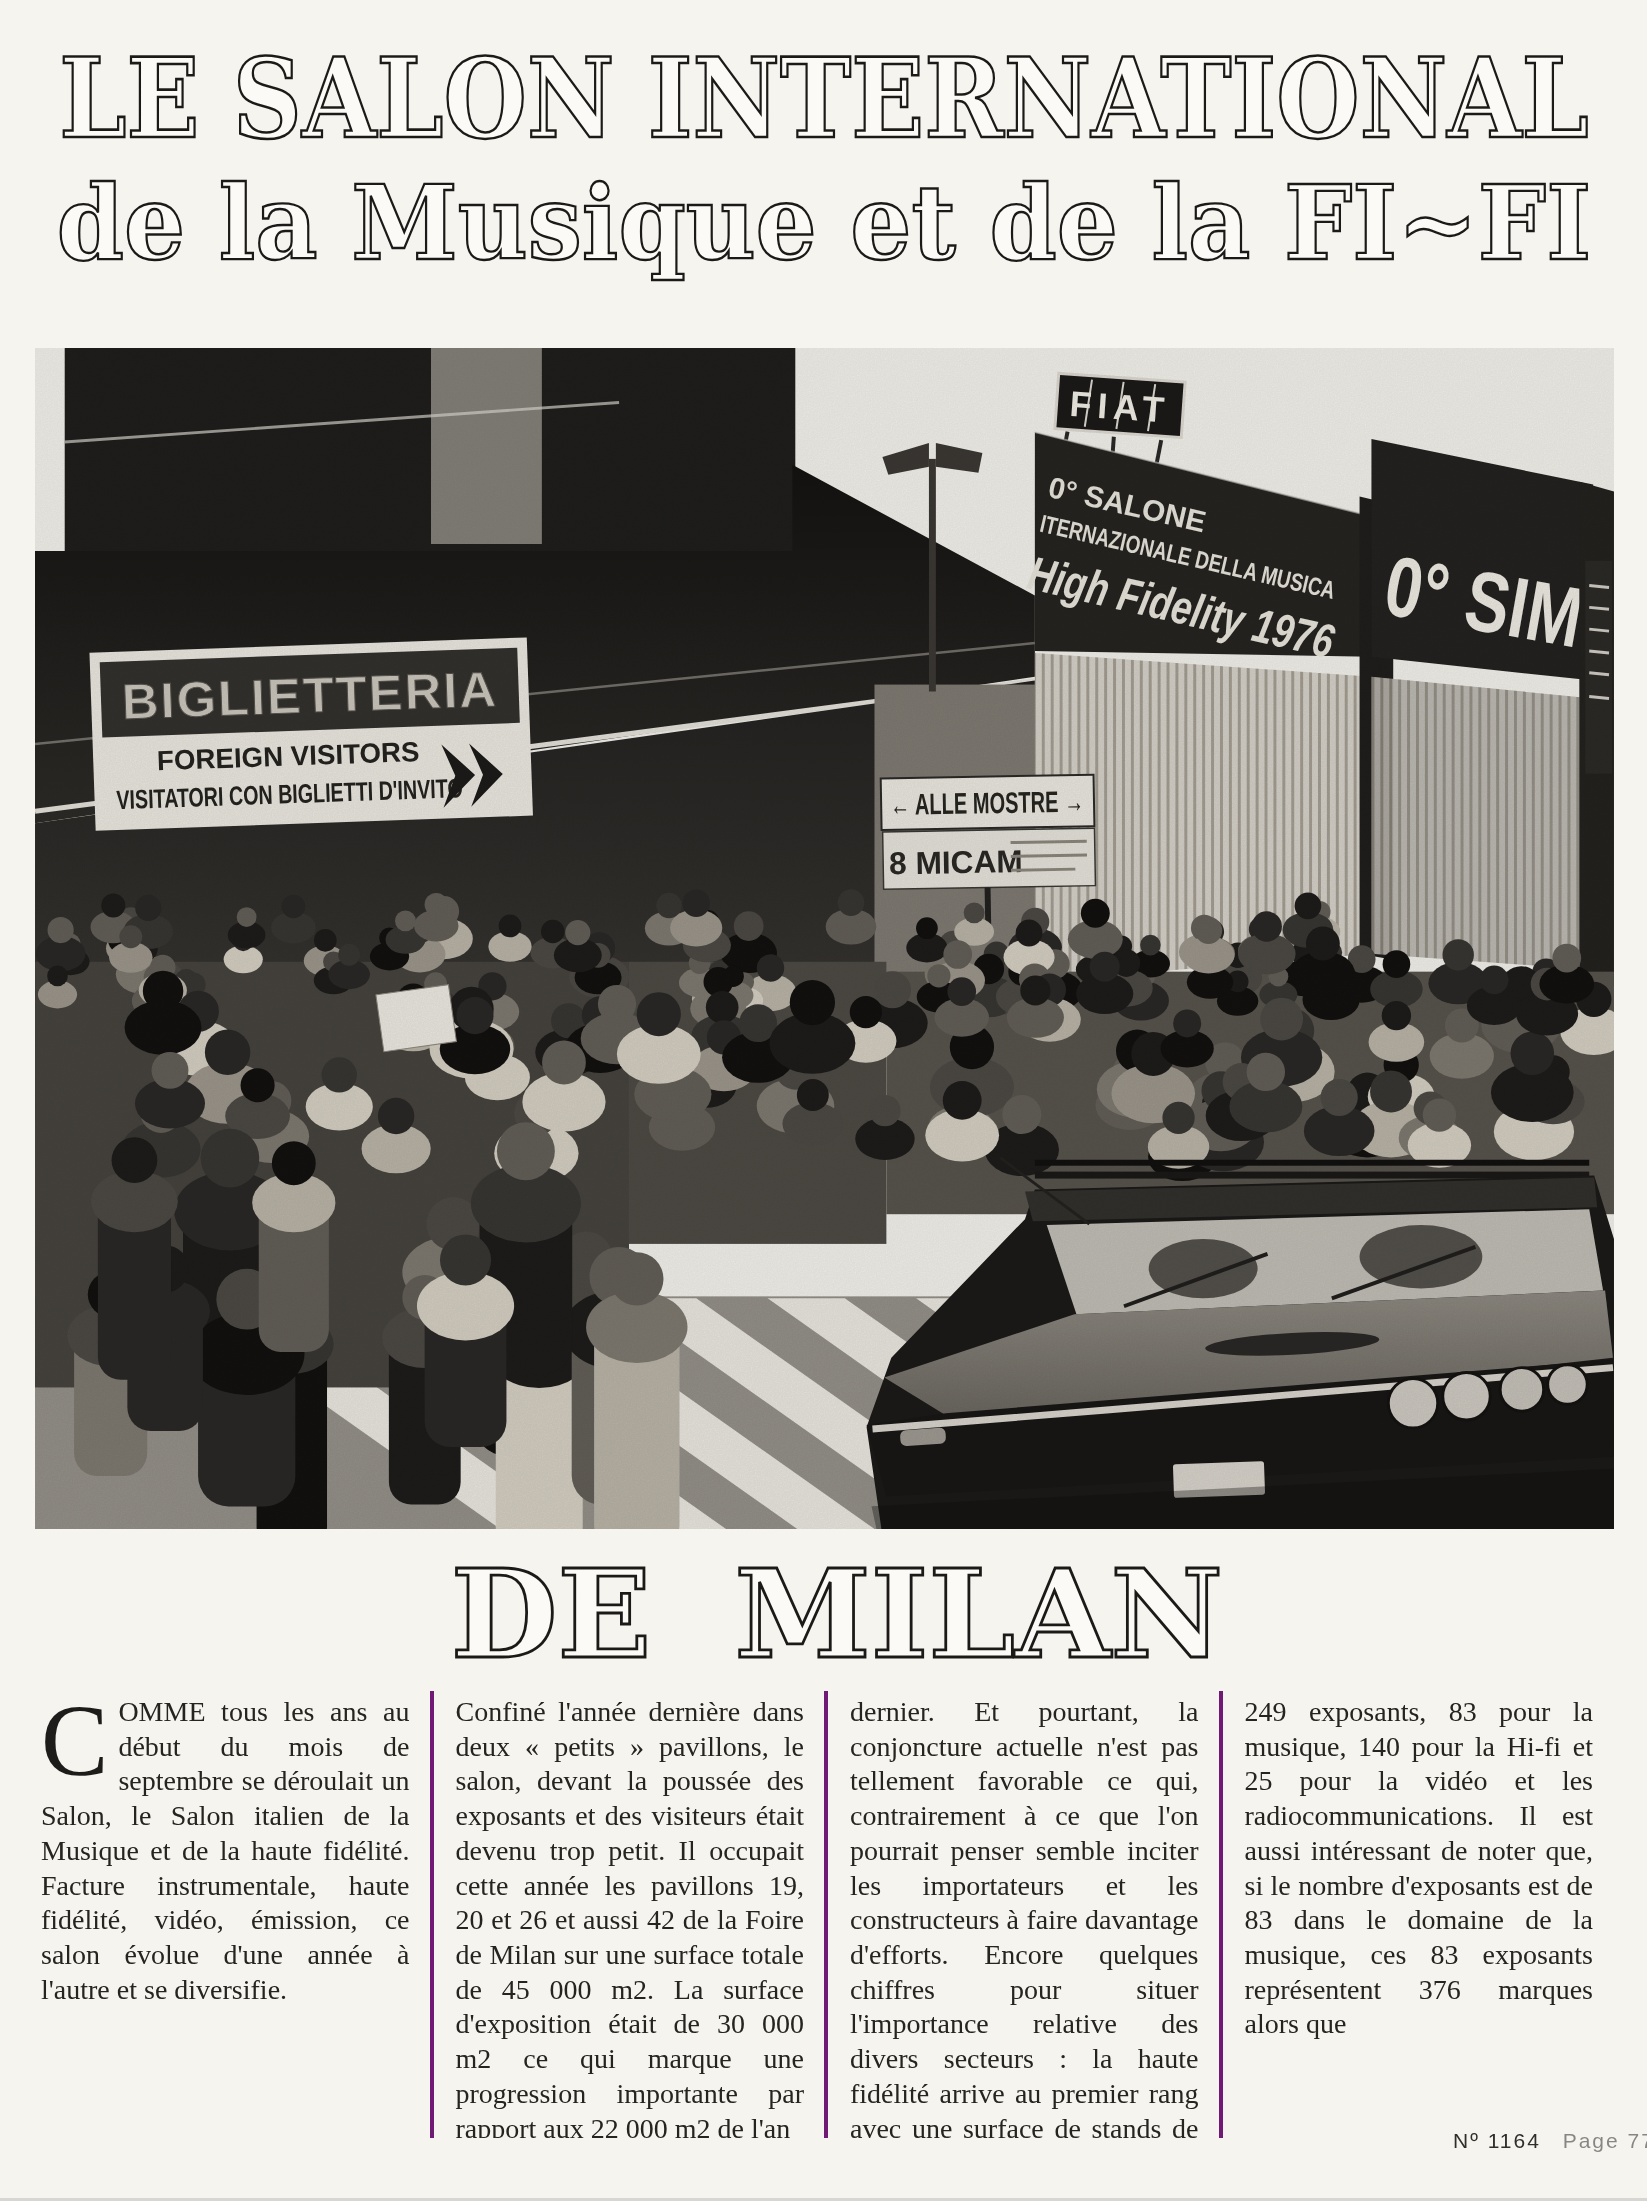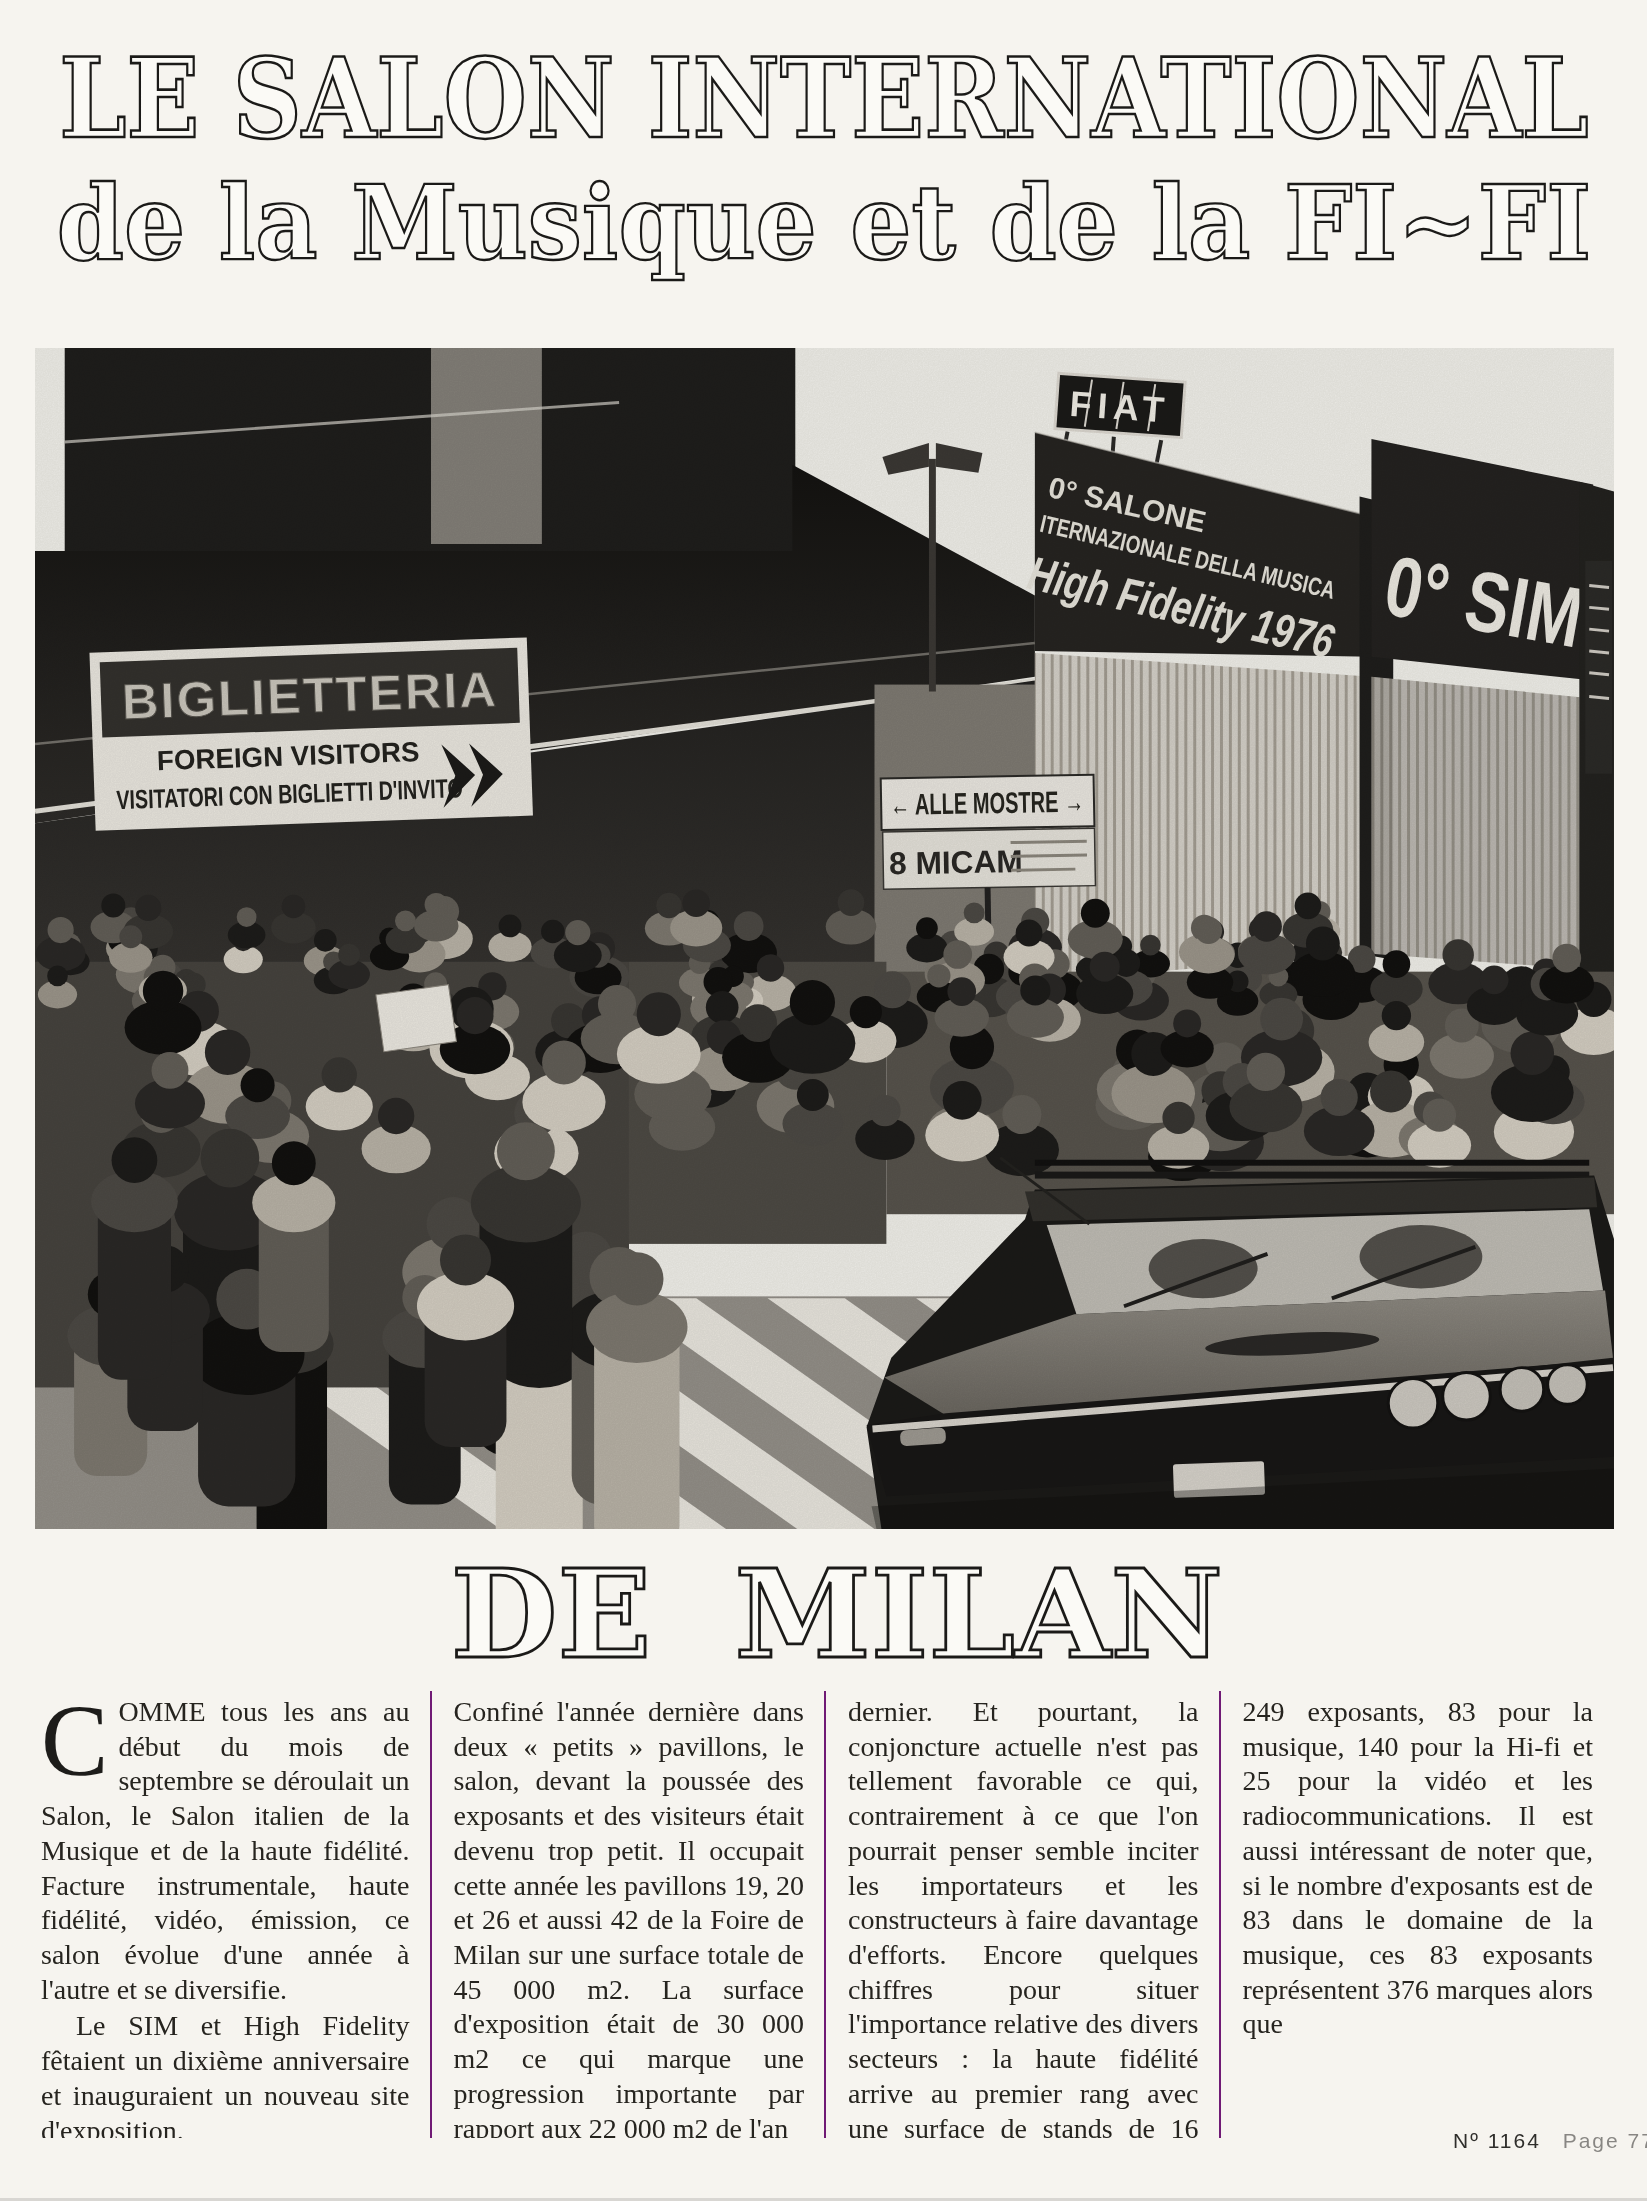--- a/index.html
+++ b/index.html
@@ -7,21 +7,21 @@
         font-family:"Liberation Serif",serif;color:#201f1d;}
   .masthead-svg{position:absolute;left:35px;display:block;}
   #title1{top:22px;}
   #title2{top:158px;}
   #title3{top:1540px;}
   .masthead-svg text{font-family:"DejaVu Serif",serif;font-weight:bold;
         fill:#fbfaf6;stroke:#1b1a18;}
   .photo{position:absolute;left:35px;top:348px;width:1579px;height:1181px;}
   .cols{position:absolute;left:35px;top:1691px;width:1578px;height:447px;
         display:grid;grid-template-columns:repeat(4,1fr);}
-  .col{padding:4px 20px 0 22px;border-left:2px solid #701a75;overflow:hidden;}
+  .col{padding:4px 20px 0 22px;border-left:4px solid #701a75;overflow:hidden;}
   .col:first-child{border-left:none;padding-left:6px;}
   .col p{margin:0;text-align:justify;font-size:28px;line-height:1.24;color:#26241f;}
   .col p + p{text-indent:1.25em;margin-top:2px;}
   .dropcap{float:left;font-size:101px;line-height:.76;padding:8px 10px 0 0;color:#1d1c1a;}
   .footer{position:absolute;left:1453px;top:2129px;font-family:"Liberation Sans",sans-serif;
         font-size:21px;letter-spacing:2px;color:#2f2e2b;white-space:nowrap;}
   .footer .pg{opacity:.55;margin-left:14px;}
   .sign-txt{font-family:"Liberation Sans",sans-serif;font-weight:bold;}
 </style>
 </head>
@@ -557,21 +557,20 @@
     <rect width="1595" height="1193" filter="url(#grain)" opacity="0.07"></rect>
   </svg>
 
   <svg id="title3" class="masthead-svg" width="1578" height="149" viewBox="0 0 1594 150">
     <text x="810" y="118" text-anchor="middle" font-size="122" stroke-width="2.8" textLength="780" lengthAdjust="spacingAndGlyphs" word-spacing="40">DE MILAN</text>
   </svg>
 
   <div class="cols">
     <div class="col">
       <p><span class="dropcap">C</span><span>OMME tous les ans au début du mois de septembre se déroulait un Salon, le Salon italien de la Musique et de la haute fidélité. Facture instrumentale, haute fidélité, vidéo, émission, ce salon évolue d'une année à l'autre et se diversifie.</span></p>
-      <p>Le SIM et High Fidelity fêtaient un dixième anniversaire et inauguraient un nouveau site d'exposition.</p>
     </div>
     <div class="col">
       <p>Confiné l'année dernière dans deux « petits » pavillons, le salon, devant la poussée des exposants et des visiteurs était devenu trop petit. Il occupait cette année les pavillons 19, 20 et 26 et aussi 42 de la Foire de Milan sur une surface totale de 45 000 m2. La surface d'exposition était de 30 000 m2 ce qui marque une progression importante par rapport aux 22 000 m2 de l'an</p>
     </div>
     <div class="col">
       <p>dernier.  Et pourtant, la conjoncture actuelle n'est pas tellement favorable ce qui, contrairement à ce que l'on pourrait penser semble inciter les importateurs et les constructeurs à faire davantage d'efforts. Encore quelques chiffres pour situer l'importance relative des divers secteurs : la haute fidélité arrive au premier rang avec une surface de stands de 16 000 m2,</p>
     </div>
     <div class="col">
       <p>249 exposants, 83 pour la musique, 140 pour la Hi-fi et 25 pour la vidéo et les radiocommunications. Il est aussi intéressant de noter que, si le nombre d'exposants est de 83 dans le domaine de la musique, ces 83 exposants représentent 376 marques alors que</p>
     </div>

